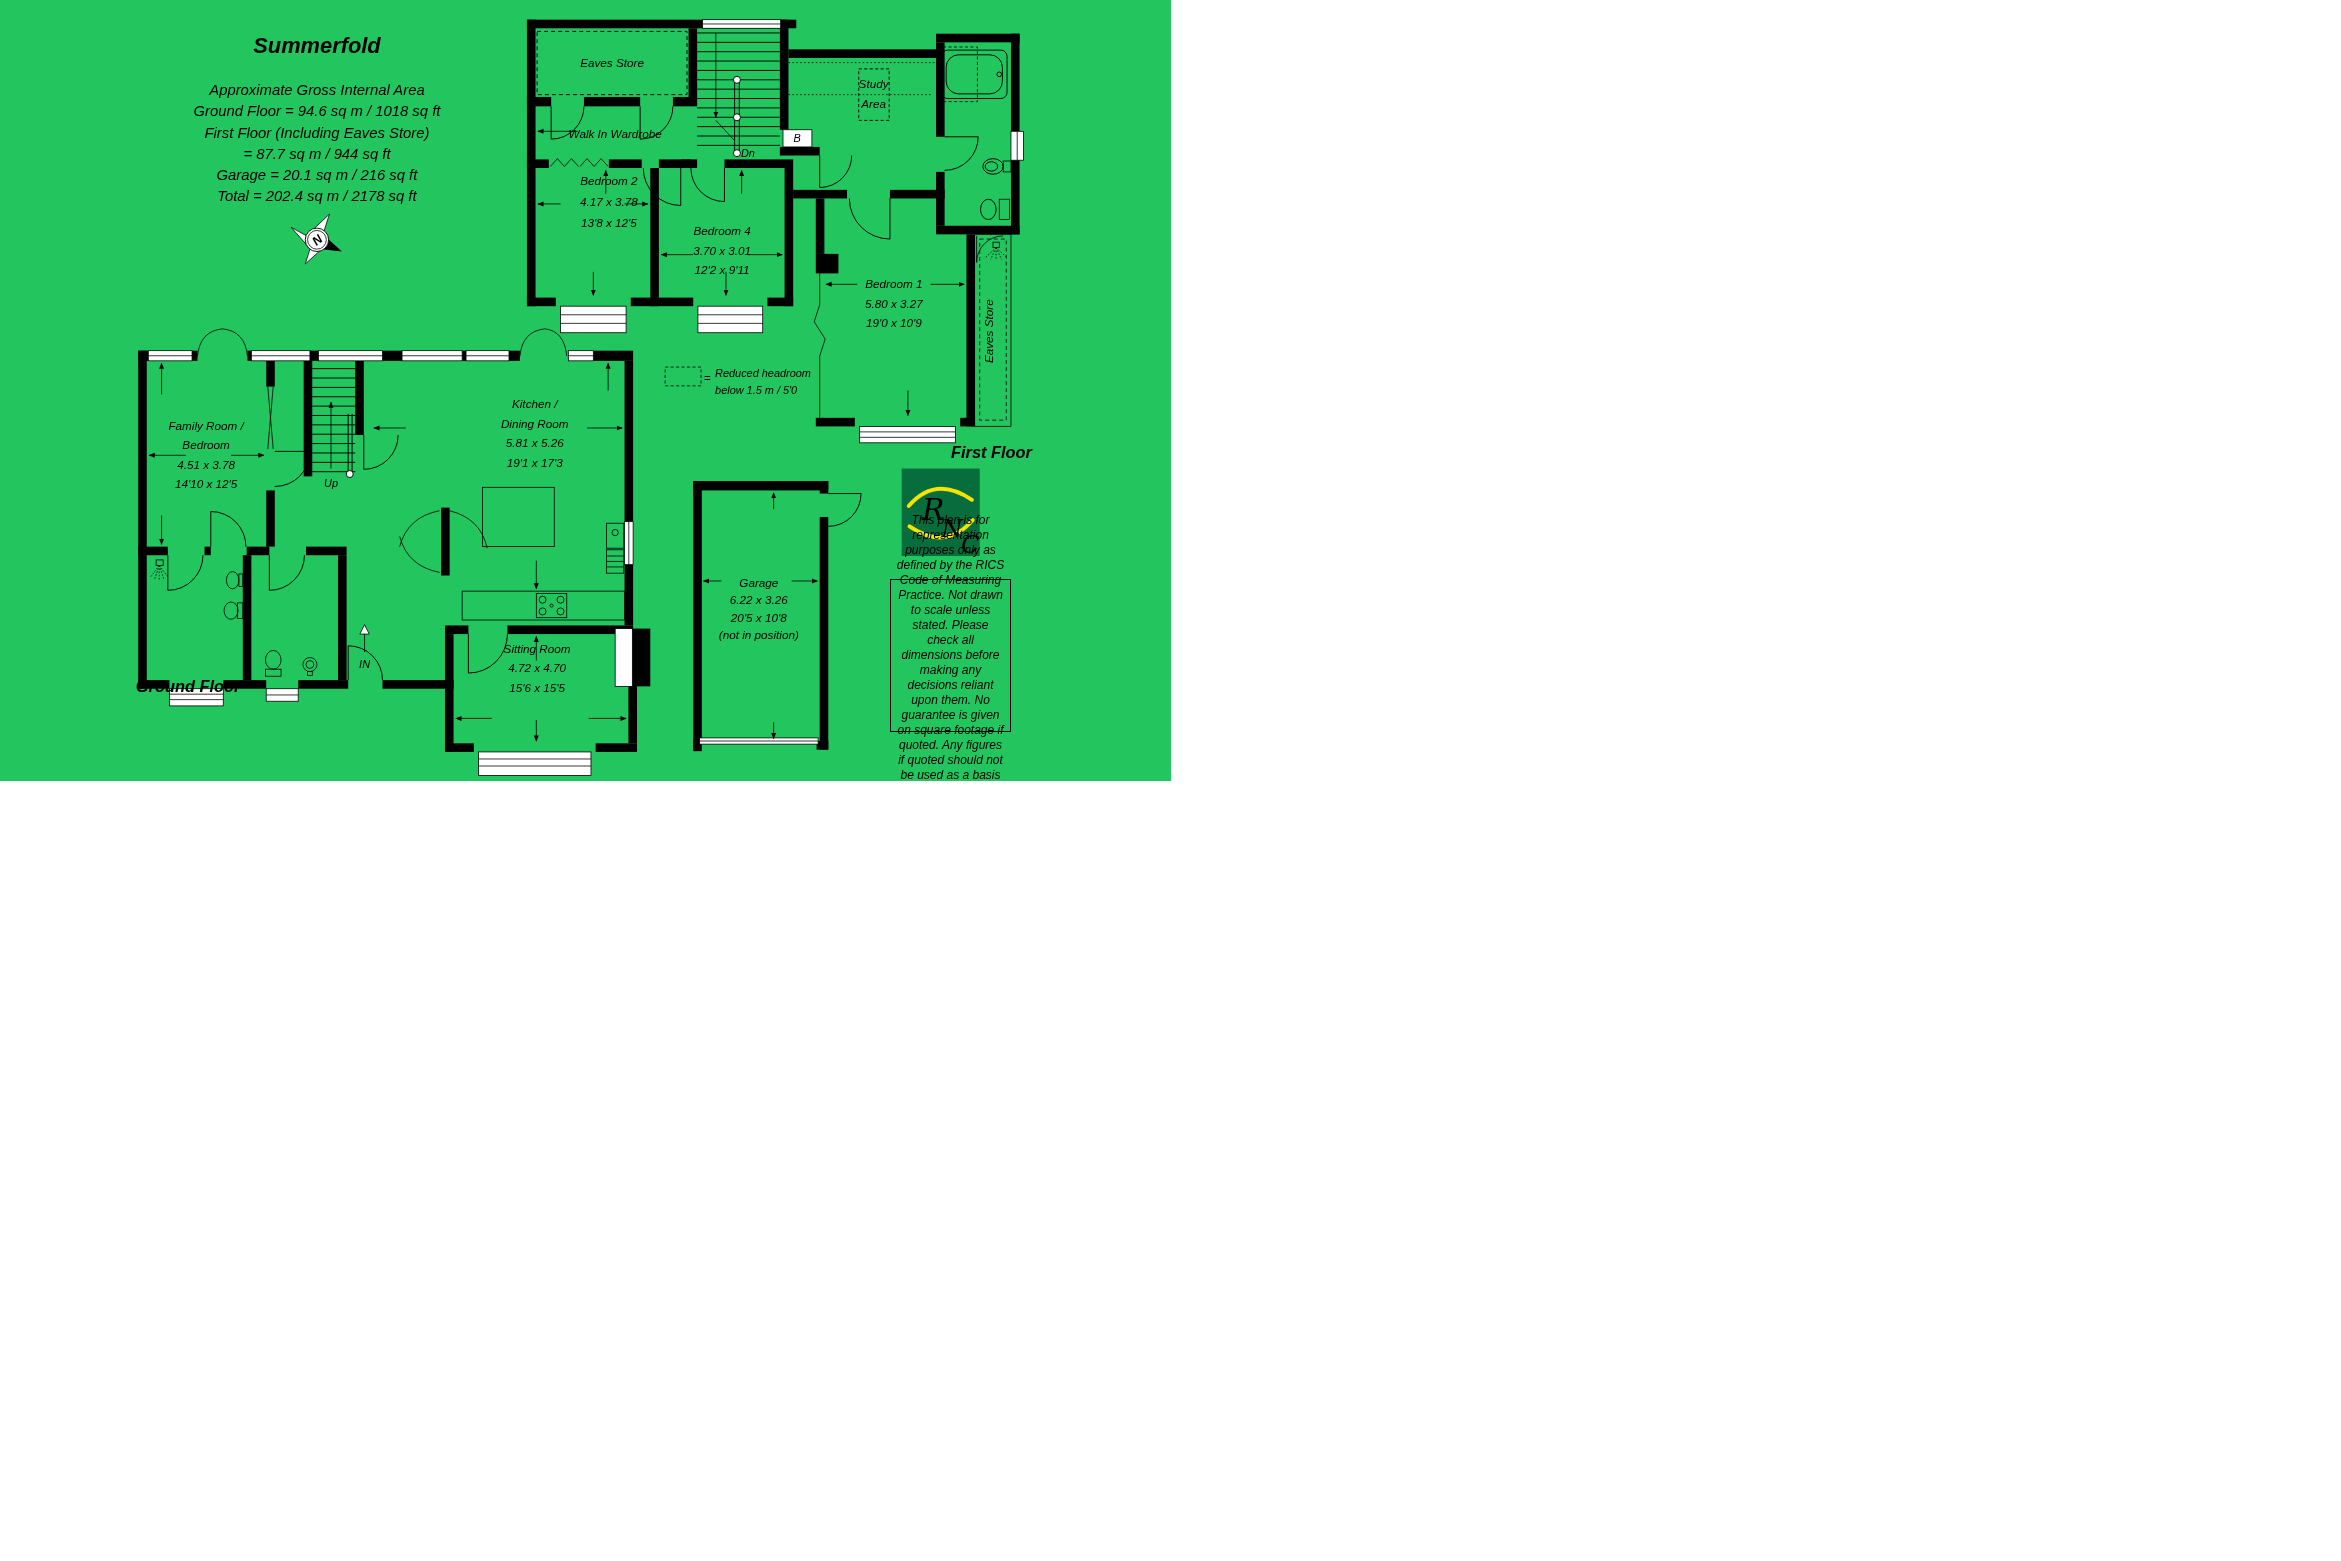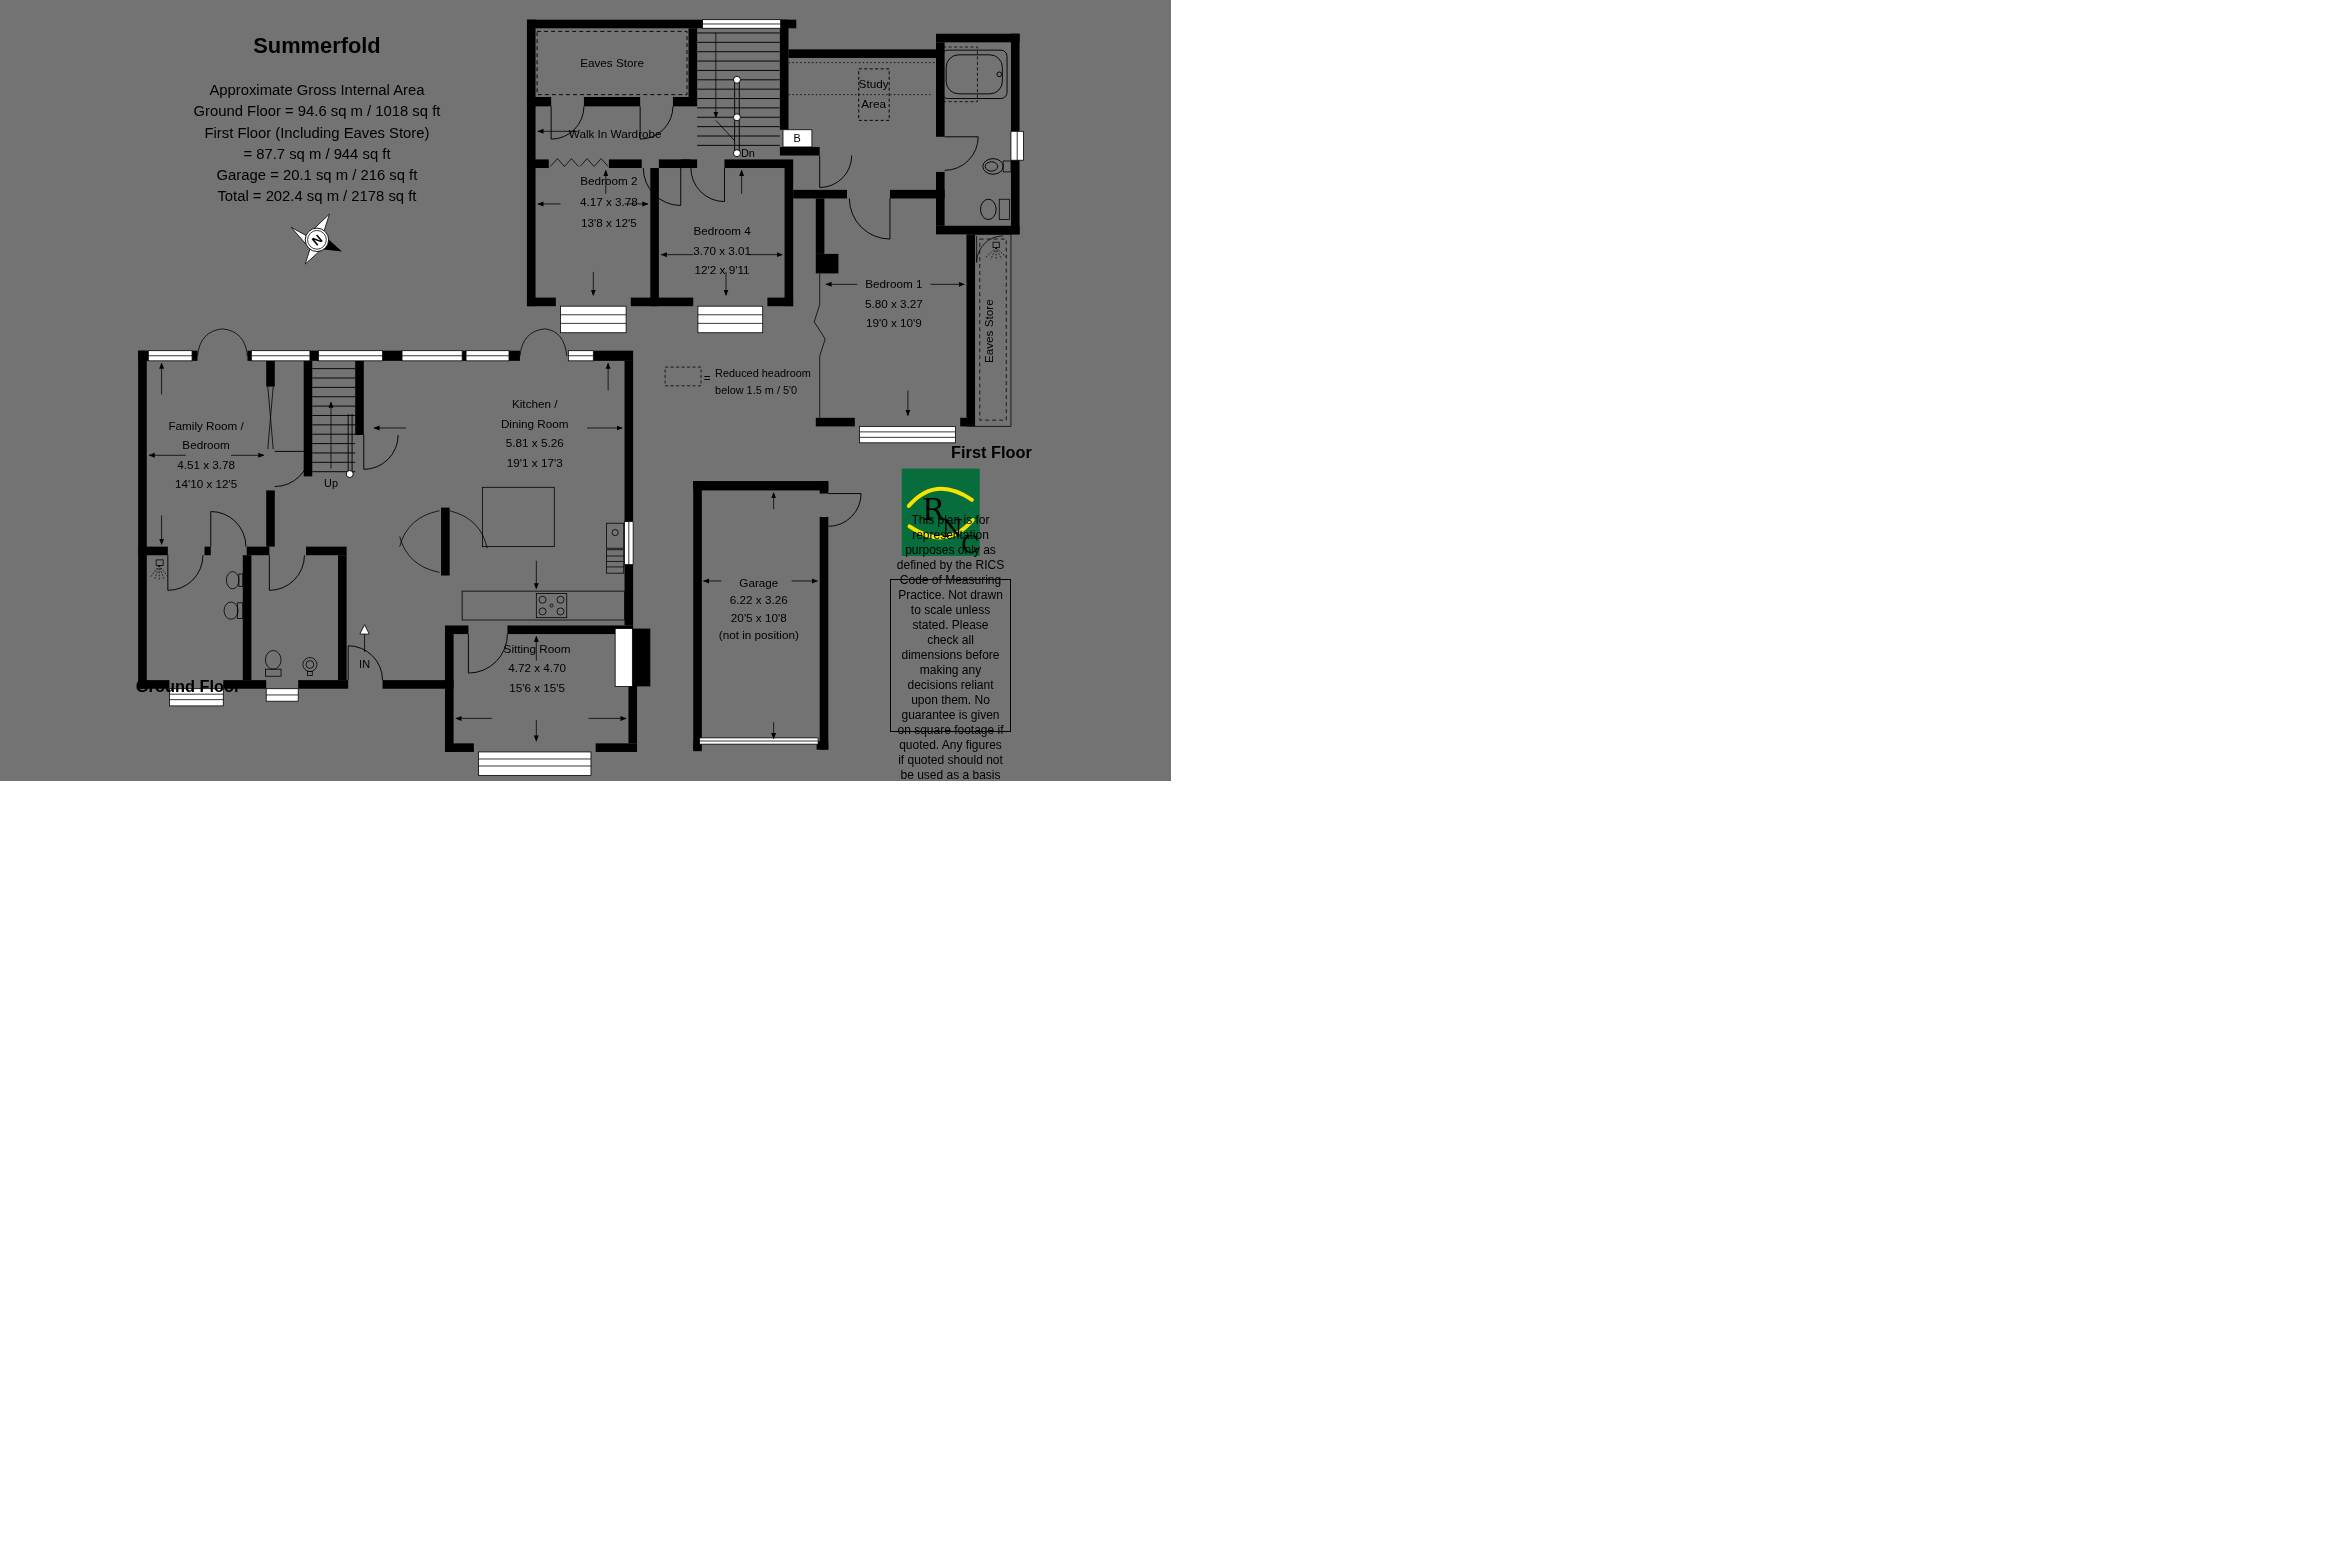--- a/index.html
+++ b/index.html
@@ -1,17 +1,17 @@
 <!DOCTYPE html>
 <html style="font-size:12.5px"><head>
 <meta charset="utf-8">
 <style>
   html,body{margin:0;padding:0;background:#fff;}
   body{font-family:"Liberation Sans",sans-serif;}
-  #stage{position:relative;width:1171px;height:781px;background:#737373;overflow:hidden;}
+  #stage{position:relative;width:1171px;height:781px;background:#22c55e;overflow:hidden;font-style:italic;}
   #plan-svg{position:absolute;left:0;top:0;width:1171px;height:781px;}
   svg text{fill:#000;font-family:"Liberation Sans",sans-serif;}
   .room-label{font-size:15px;}
   .small-label{font-size:14px;}
   .floor-title{font-size:21px;font-weight:bold;}
   .main-title{font-size:28px;font-weight:bold;}
   .area-line{font-size:19px;}
   .legend-text{font-size:14px;}
   .logo-letter{font-family:"DejaVu Serif","Liberation Serif",serif;}
   #disclaimer-box{position:absolute;left:890px;top:579px;width:121px;height:153px;border:0.8px solid #000;box-sizing:border-box;display:flex;align-items:center;}

